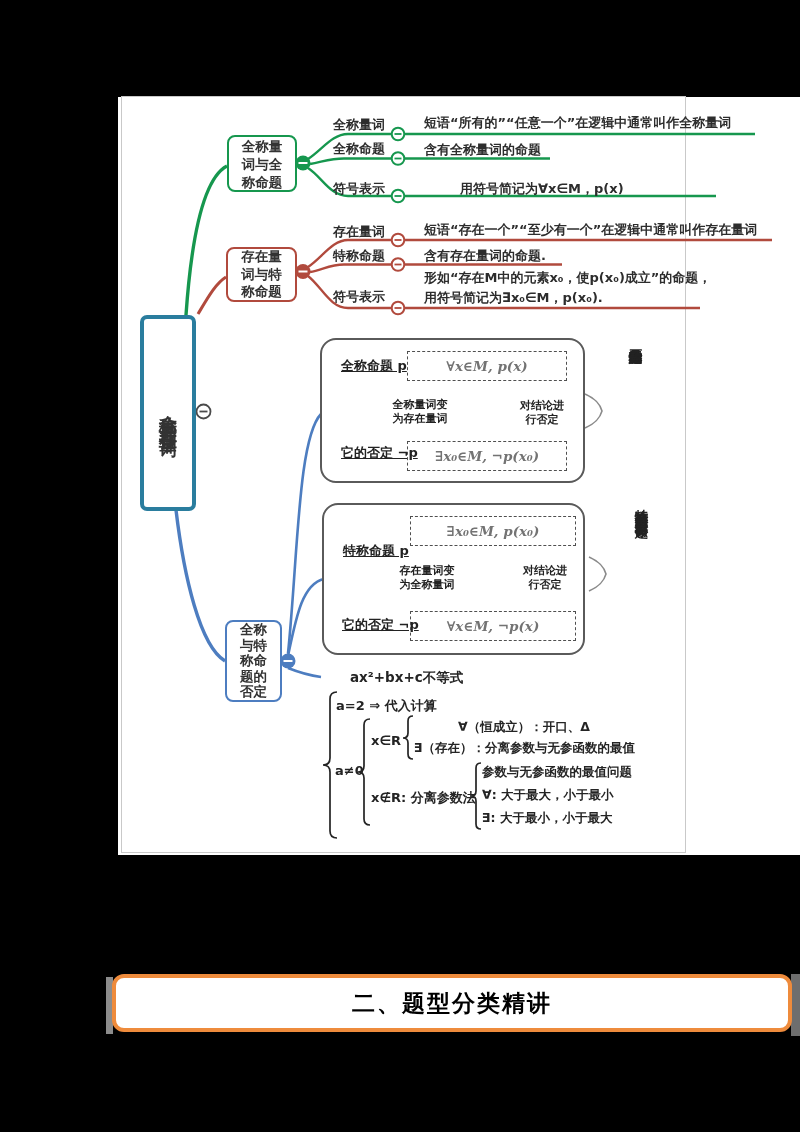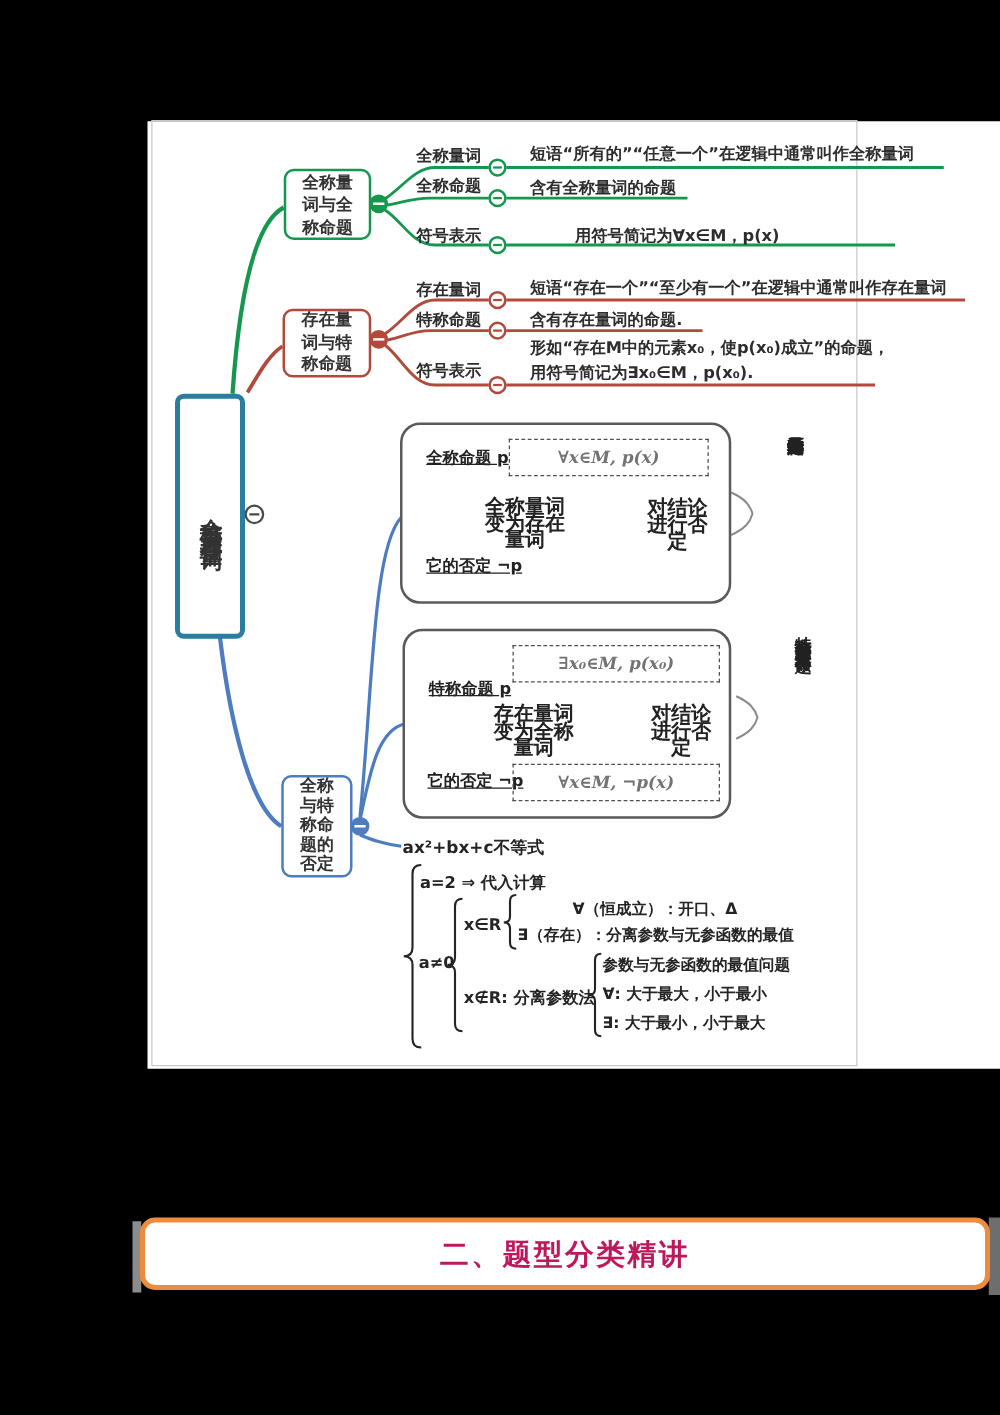--- a/index.html
+++ b/index.html
@@ -28,30 +28,30 @@
   .desc{font-size:13px;font-weight:600;color:#2d2d2d;white-space:nowrap;letter-spacing:0;}
 
   
   .panel{box-sizing:border-box;border:2px solid #5a5a5a;border-radius:16px;background:#fff;}
   #panel1{left:320px;top:338px;width:265px;height:145px;}
   #panel2{left:322px;top:503px;width:263px;height:152px;}
   .dash-box{box-sizing:border-box;border:1.5px dashed #4f4f4f;display:flex;align-items:center;justify-content:center;}
   .formula{font-family:"DejaVu Serif","Liberation Serif",serif;font-style:italic;font-weight:700;
            font-size:13.5px;color:#737373;white-space:nowrap;}
   .panel-label{font-size:13px;font-weight:700;white-space:nowrap;color:#222;text-decoration:underline;}
-  .panel-note{font-size:16px;line-height:13.5px;font-weight:700;text-align:center;color:#222;}
+  .panel-note{font-size:11px;line-height:13.5px;font-weight:700;text-align:center;color:#222;}
   .side-note{writing-mode:vertical-rl;text-orientation:upright;font-size:13.5px;font-weight:700;color:#222;}
 
   .ineq{font-weight:700;color:#242424;white-space:nowrap;}
-  .fs13{font-size:13px;} .fs125{font-size:12.5px;} .fs135{font-size:13.5px;}
+  .fs13{font-size:13px;} .fs125{font-size:12.5px;} .fs135{font-size:13.5px;margin-left:28px;}
 
   
   #banner{left:112px;top:974px;width:680px;height:58px;box-sizing:border-box;background:#fff;
           border:4px solid #ee8b3c;border-radius:12px;display:flex;align-items:center;justify-content:center;}
-  #banner-title{color:#be185d;font-size:23px;font-weight:700;letter-spacing:2px;}
+  #banner-title{color:#000000;font-size:23px;font-weight:700;letter-spacing:2px;}
   .strip{background:#8c8c8c;}
 </style>
 </head>
 <body>
 
 <div id="page">
 
   <div class="abs" id="content-bg"></div>
   <div class="abs" id="map-frame"></div>
 
@@ -168,20 +168,23 @@
   <div class="abs desc" style="left:424px;top:289px;">用符号简记为∃x₀∈M，p(x₀).</div>
 
   <div class="abs panel" id="panel1"></div>
   <div class="abs panel-label" style="left:341px;top:357px;">全称命题 p</div>
   <div class="abs dash-box" style="left:407px;top:351px;width:160px;height:30px;">
     <span class="formula">∀x∈M, p(x)</span>
   </div>
   <div class="abs panel-note" style="left:388px;top:398px;width:64px;">全称量词变为存在量词</div>
   <div class="abs panel-note" style="left:516px;top:399px;width:52px;">对结论进行否定</div>
   <div class="abs panel-label" style="left:341px;top:444px;">它的否定 ¬p</div>
+  <div class="abs dash-box" style="left:407px;top:441px;width:160px;height:30px;">
+    <span class="formula">∃x₀∈M, ¬p(x₀)</span>
+  </div>
   <div class="abs side-note" style="left:627px;top:339px;height:146px;">全称命题的否定是特称命题</div>
 
   <div class="abs panel" id="panel2"></div>
   <div class="abs panel-label" style="left:343px;top:522px;margin-top:20px;">特称命题 p</div>
   <div class="abs dash-box" style="left:410px;top:516px;width:166px;height:30px;">
     <span class="formula">∃x₀∈M, p(x₀)</span>
   </div>
   <div class="abs panel-note" style="left:395px;top:564px;width:64px;">存在量词变为全称量词</div>
   <div class="abs panel-note" style="left:519px;top:564px;width:52px;">对结论进行否定</div>
   <div class="abs panel-label" style="left:342px;top:616px;">它的否定 ¬p</div>

